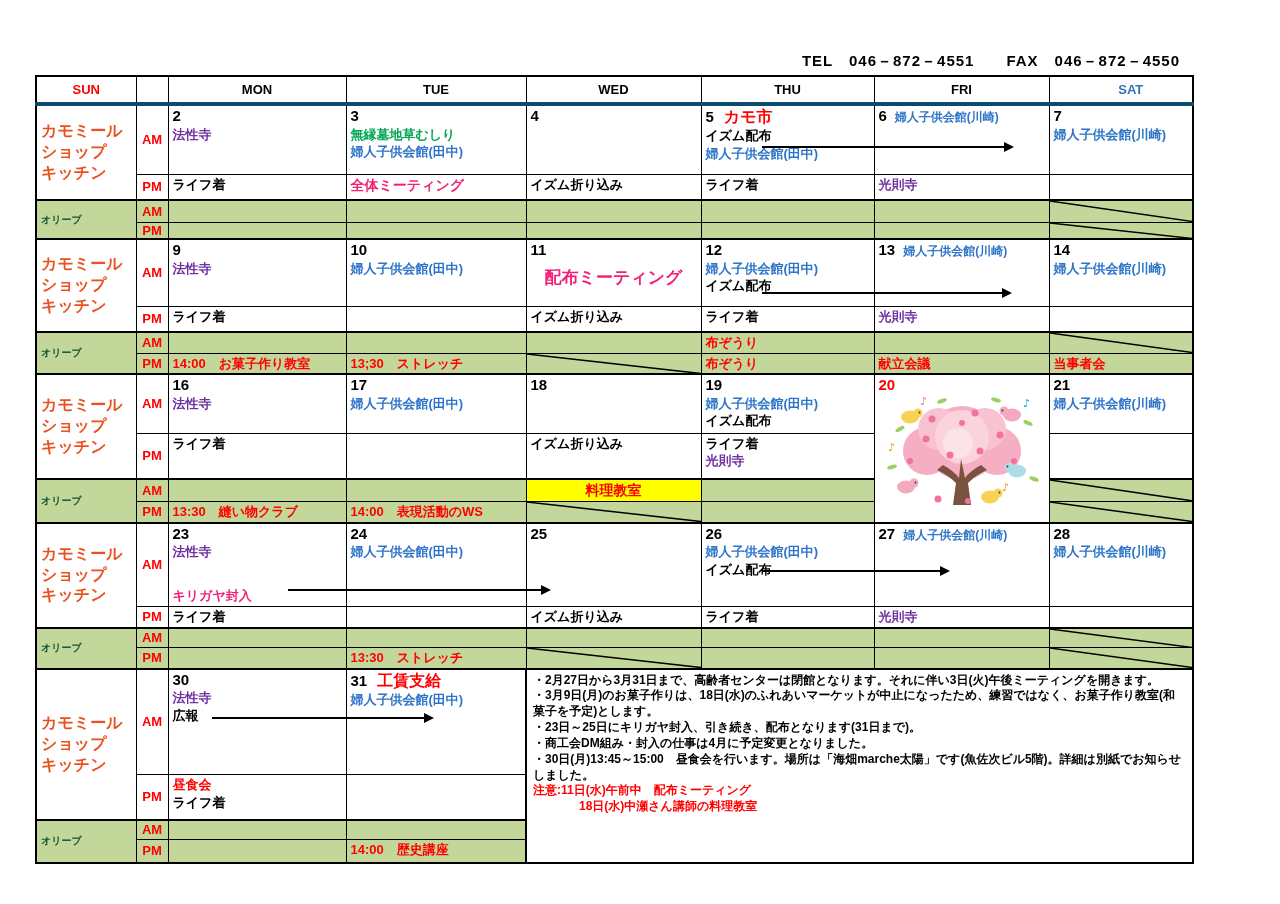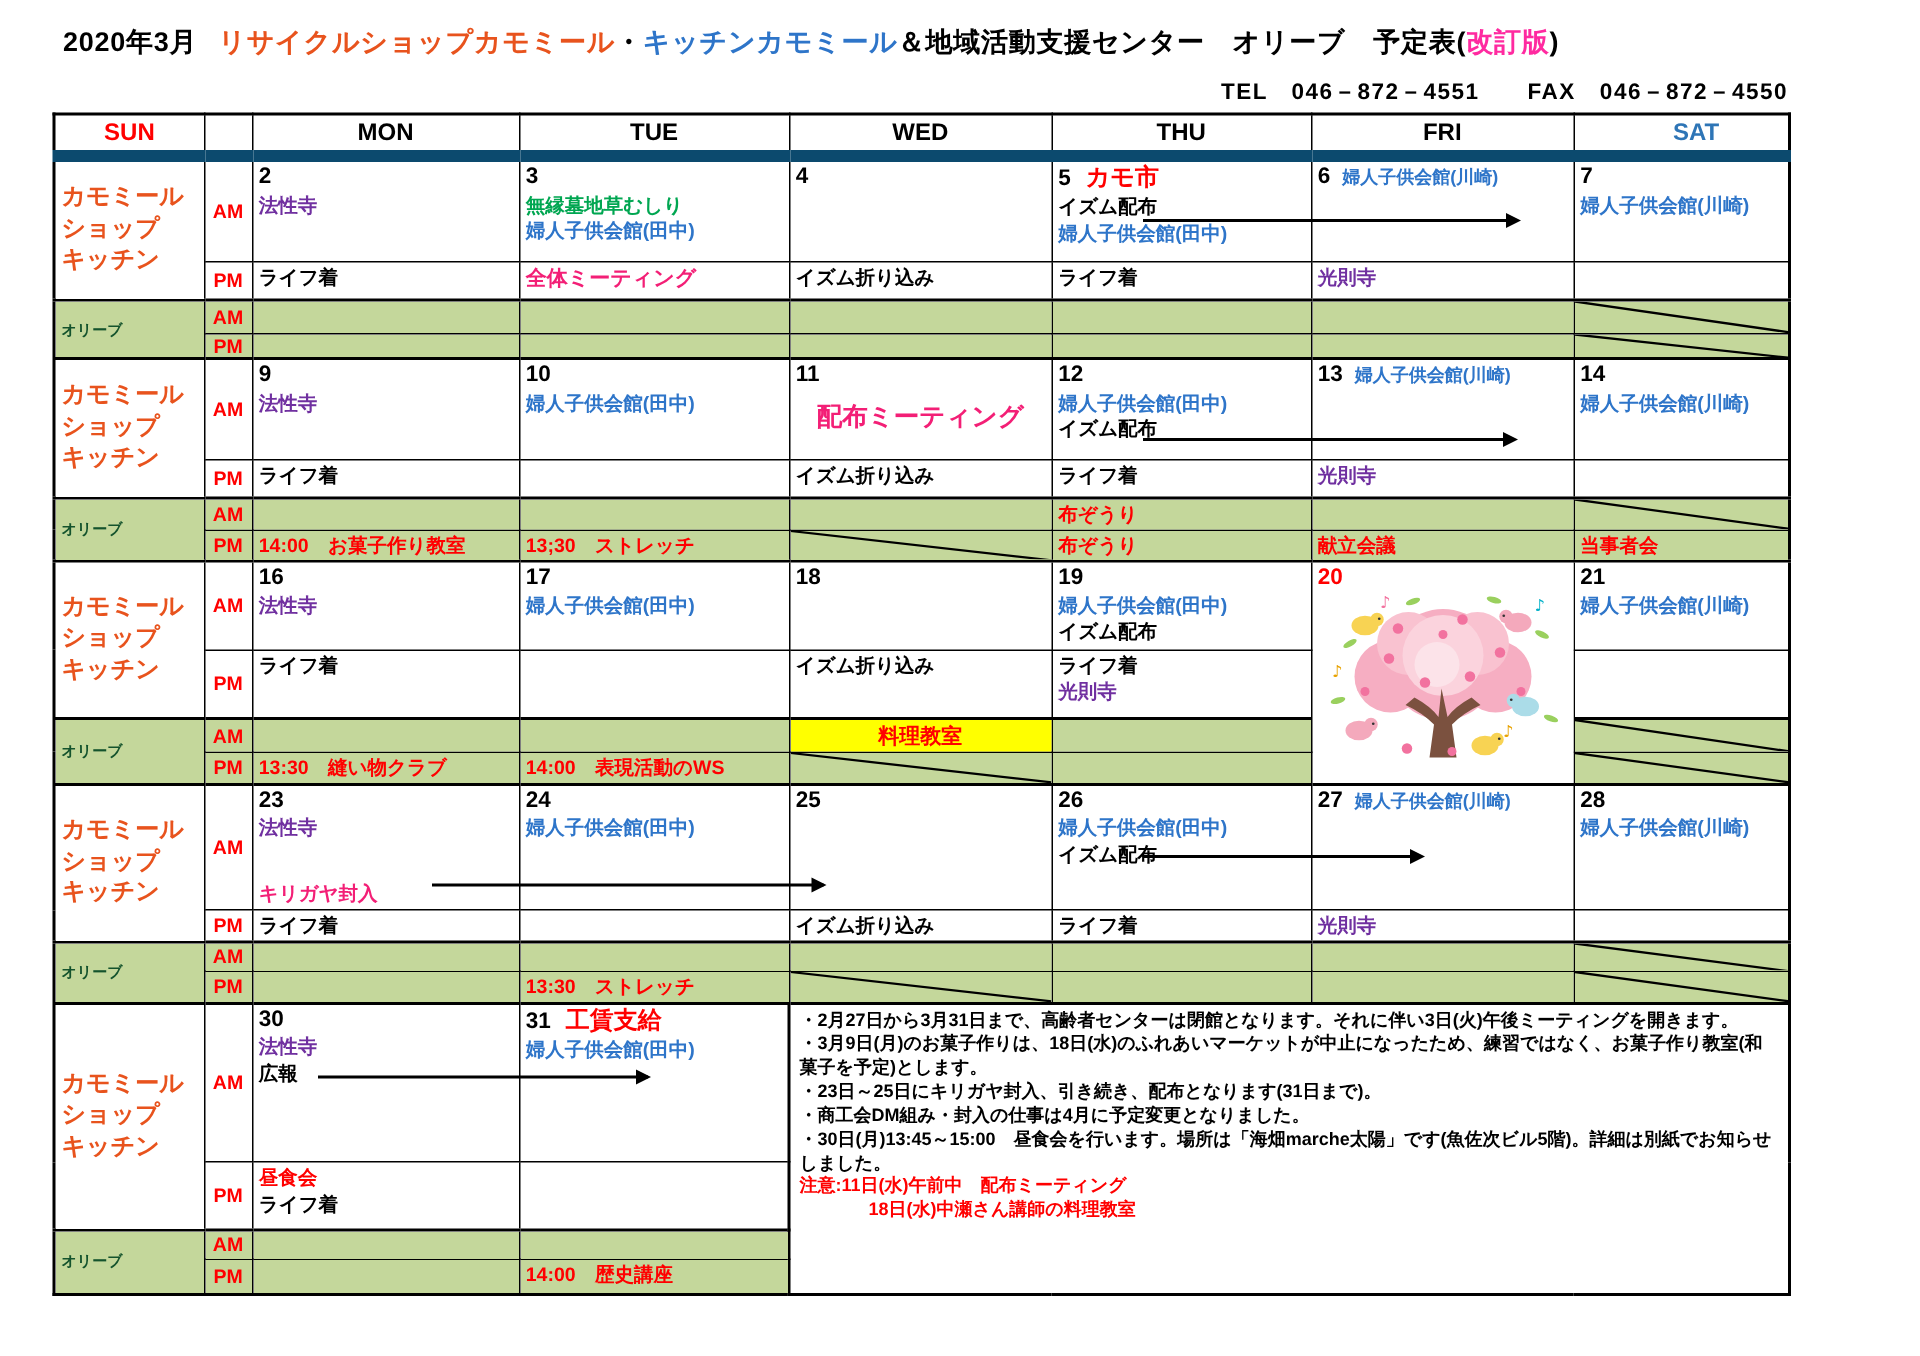--- a/index.html
+++ b/index.html
@@ -4,25 +4,25 @@
 <style>
   html,body{margin:0;padding:0;background:#fff;}
   .page{position:relative;width:1280px;height:904px;background:#fff;overflow:hidden;
         font-family:"Liberation Sans","DejaVu Sans",sans-serif;font-weight:bold;color:#000;}
   
   .title{position:absolute;left:42px;top:16px;font-size:18px;white-space:nowrap;letter-spacing:.5px;}
   .t-orange{color:#e8531d;}
   .t-blue{color:#2e75c9;}
   .t-magenta{color:#ff2aa0;}
   .t-month{margin-right:14px;}
-  .contact{position:absolute;left:35px;top:52px;width:1157px;text-align:right;font-size:15px;letter-spacing:1px;}
+  .contact{position:absolute;left:23px;top:52px;width:1157px;text-align:right;font-size:15px;letter-spacing:1px;}
   
   table.cal{position:absolute;left:35px;top:75px;width:1157px;border-collapse:collapse;table-layout:fixed;border:2px solid #000;}
   .cal th,.cal td{border:1px solid #000;padding:1px 4px;vertical-align:top;overflow:hidden;position:relative;}
-  .cal th{text-align:center;vertical-align:middle;font-size:16px;padding:0;border-bottom:8px solid #0c4a6e;}
+  .cal th{text-align:center;vertical-align:middle;font-size:13px;padding:0;border-bottom:4px solid #0c4a6e;}
   th.h-sun{color:#f00;}
   th.h-sat{color:#2e75b6;padding-left:20px;}
   tr.band>td{border-top:2px solid #000;}
   tr.olive>td{background:#c4d79b;}
   td.grp{color:#e8531d;font-size:16px;line-height:1.3;white-space:pre-line;vertical-align:middle;background:#fff;}
   td.grp-olive{color:#14532d;font-size:10px;vertical-align:middle;background:#c4d79b;}
   td.ampm{color:#f00;font-size:13px;text-align:center;vertical-align:middle;padding:0;}
   .dayline{font-size:15px;line-height:1.25;white-space:nowrap;}
   .daynum{font-size:15px;color:#000;}
   .daynum.red{color:#f00;}
@@ -54,23 +54,20 @@
   .arrow{position:absolute;height:0;border-top:2px solid #000;}
   .arrow::after{content:"";position:absolute;right:-2px;top:-6px;width:0;height:0;
     border-top:5px solid transparent;border-bottom:5px solid transparent;border-left:10px solid #000;}
   .footer{position:absolute;left:35px;top:859px;width:1150px;text-align:right;font-size:14px;}
 </style>
 </head>
 <body>
 
 <div class="page">
 
-  <div class="title">
-    <span class="t-month">2020年3月</span><span class="t-orange">リサイクルショップカモミール</span><span>・</span><span class="t-blue">キッチンカモミール</span><span>＆地域活動支援センター　オリーブ</span><span>　予定表(</span><span class="t-magenta">改訂版</span><span>)</span>
-  </div>
 
   <div class="contact">TEL　046－872－4551　　FAX　046－872－4550</div>
 
   <table class="cal">
     <colgroup>
       <col style="width:100px">
         <col style="width:32px">
         <col style="width:178px">
         <col style="width:180px">
       <col style="width:175px">

